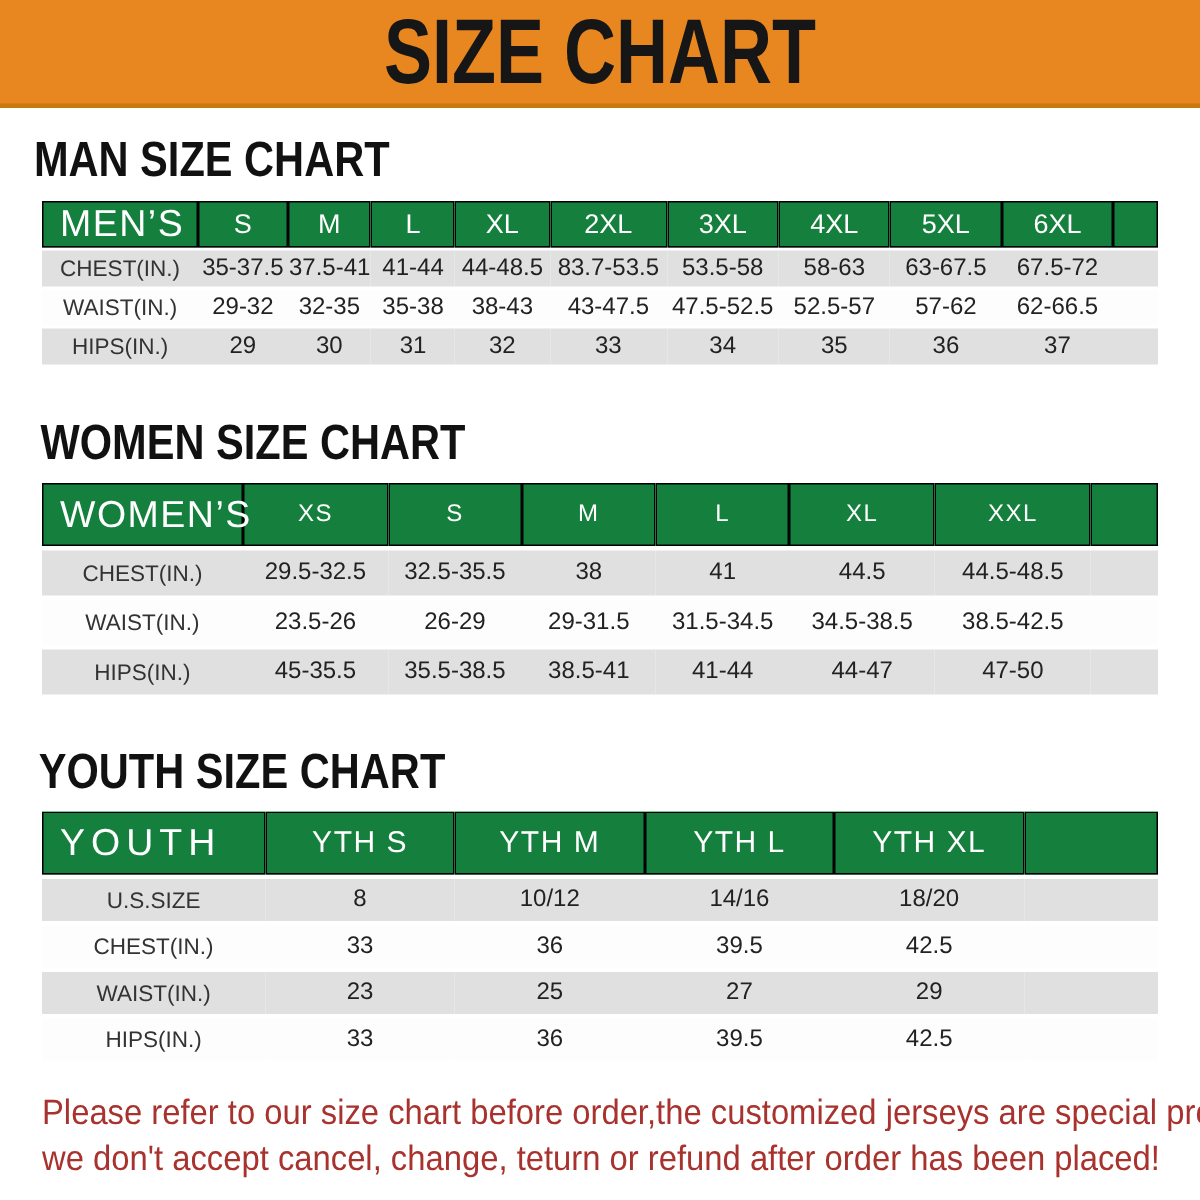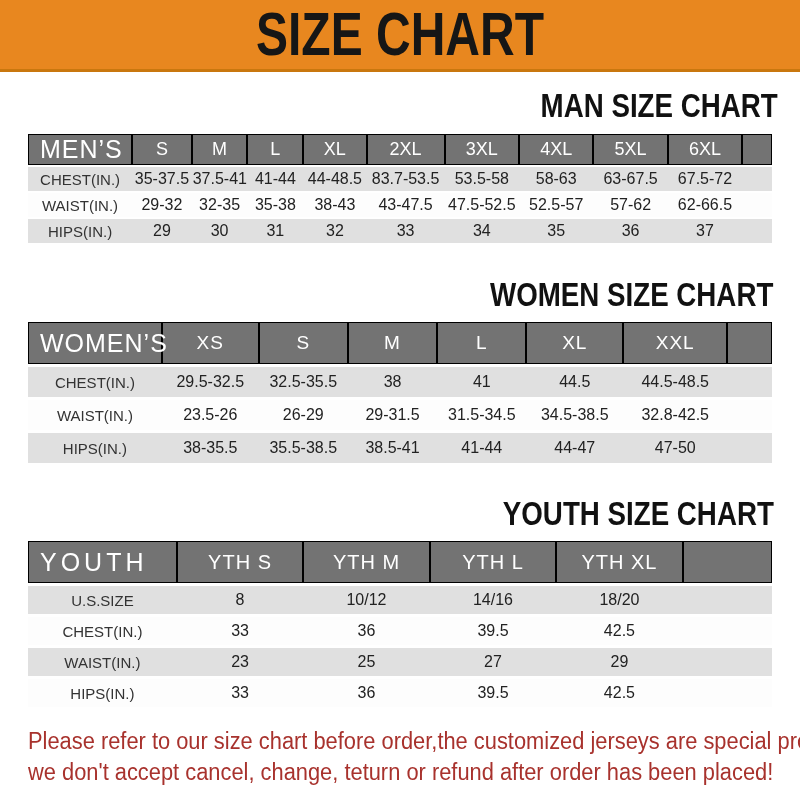--- a/index.html
+++ b/index.html
@@ -18,58 +18,58 @@
     display: flex; align-items: center; justify-content: center;
   }
   .banner-title {
     font-size: 60px; font-weight: bold; color: #161616;
     transform: scale(0.80, 1.02);
     white-space: nowrap; line-height: 1;
   }
 
   
   .section-heading {
-    text-align: right; margin: 0; line-height: 1;
+    text-align: left; margin: 0; line-height: 1;
   }
   .section-heading span {
     display: inline-block;
     font-size: 33px; font-weight: bold; color: #111;
     transform: scaleX(0.84);
     white-space: nowrap;
   }
   .h-men   { margin-top: 17px; }
   .h-women { margin-top: 33px; }
   .h-youth { margin-top: 31px; }
 
   
   table.size-table {
     width: 744px; margin: 10px auto 0 auto;
     border-collapse: separate; border-spacing: 0 2px;
     table-layout: fixed;
   }
   table.women-table, table.youth-table { border-spacing: 0 3px; margin-top: 8px; }
 
   .size-table thead th {
-    background: #737373; color: #ffffff;
+    background: #15803d; color: #ffffff;
     font-weight: normal; text-align: center;
     box-shadow: inset 0 0 0 1px #000;
   }
   .men-table   thead tr { height: 30px; }
   .women-table thead tr { height: 42px; }
   .youth-table thead tr { height: 42px; margin-left: 26px; }
 
   th.bar-label {
     text-align: left !important; padding-left: 12px;
     font-weight: bold; font-size: 25px; letter-spacing: 1px;
     white-space: nowrap;
   }
   .youth-table th.bar-label { letter-spacing: 4px; }
 
   .men-table   thead th.size-head { font-size: 18px; }
-  .women-table thead th.size-head { font-size: 19px; letter-spacing: 1px; }
+  .women-table thead th.size-head { font-size: 16px; letter-spacing: 1px; }
   .youth-table thead th.size-head { font-size: 20px; letter-spacing: 1px; }
 
   .size-table td {
     text-align: center; font-size: 16px; color: #222;
     white-space: nowrap;
   }
   .men-table   tbody tr { height: 24px; }
   .women-table tbody tr { height: 30px; }
   .youth-table tbody tr { height: 28px; }
 
@@ -210,26 +210,26 @@
       <td>44.5-48.5</td>
       <td></td>
     </tr>
     <tr class="row-white">
       <td class="row-label">WAIST(IN.)</td>
       <td>23.5-26</td>
       <td>26-29</td>
       <td>29-31.5</td>
       <td>31.5-34.5</td>
       <td>34.5-38.5</td>
-      <td>32.8-42.5</td>
+      <td>38.5-42.5</td>
       <td></td>
     </tr>
     <tr class="row-gray">
       <td class="row-label">HIPS(IN.)</td>
-      <td>38-35.5</td>
+      <td>45-35.5</td>
       <td>35.5-38.5</td>
       <td>38.5-41</td>
       <td>41-44</td>
       <td>44-47</td>
       <td>47-50</td>
       <td></td>
     </tr>
   </tbody>
 </table>
 

